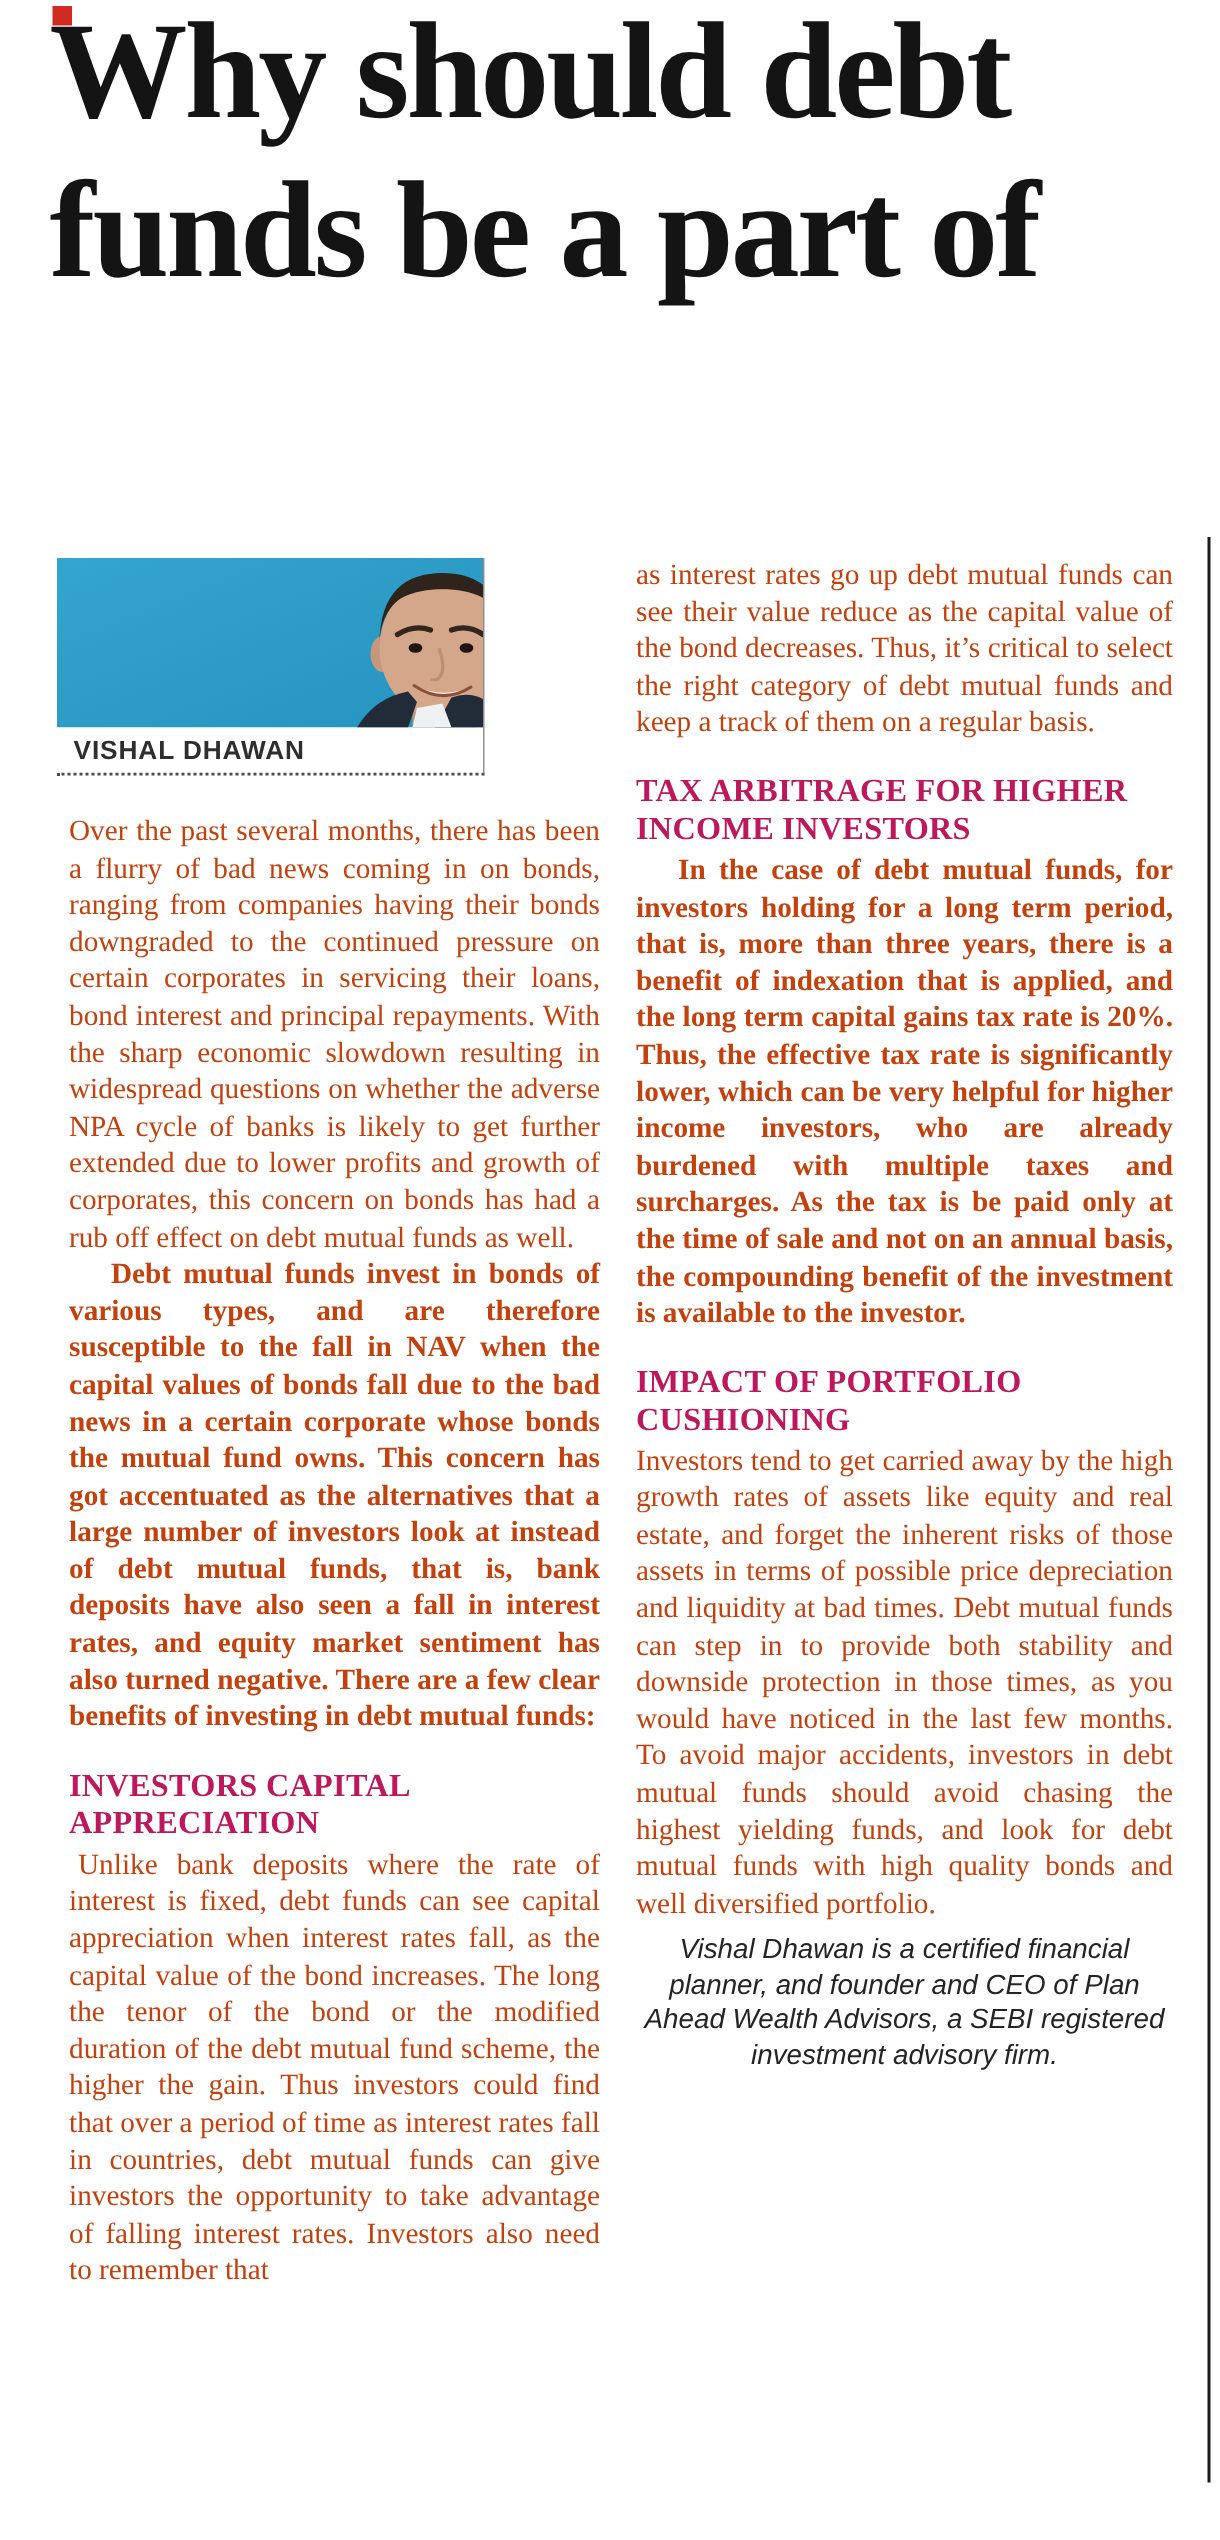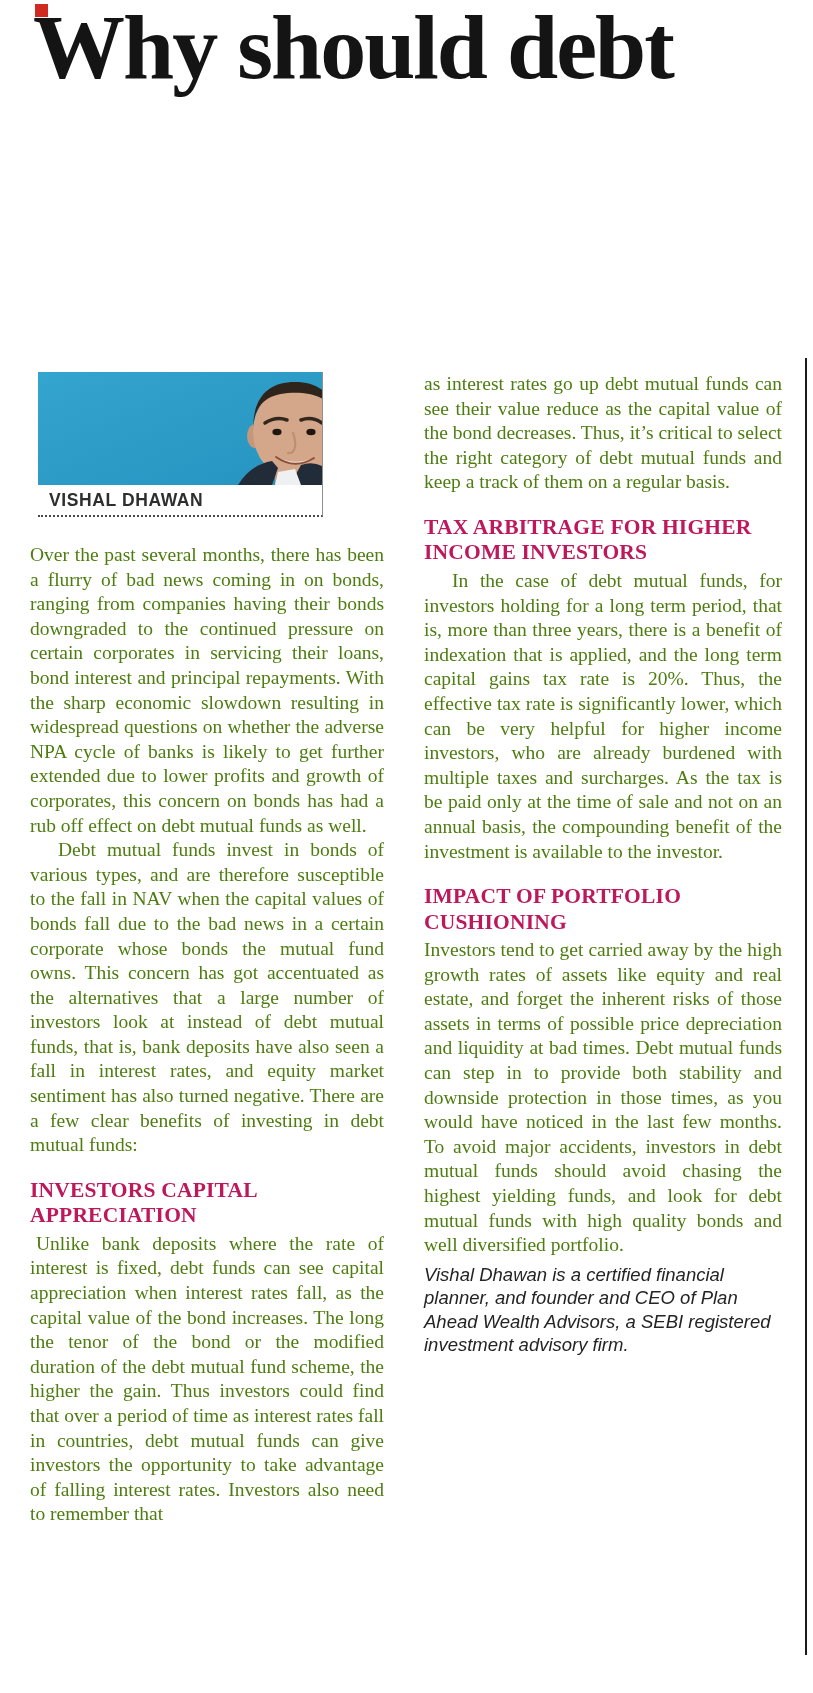--- a/index.html
+++ b/index.html
@@ -49,69 +49,70 @@
     padding-left: 11px;
     font-family: "Liberation Sans", sans-serif;
     font-weight: bold;
     font-size: 17.5px;
     letter-spacing: 0.6px;
     color: #2e2e2e;
     background: #ffffff;
   }
 
   .col { position: absolute; }
-  .col-left  { left: 30px;  top: 543px; width: 354px; }
+  .col-left  { left: 46px;  top: 543px; width: 354px; }
   .col-right { left: 424px; top: 372px; width: 358px; }
 
   .para {
     margin: 0;
     font-size: 19.5px;
     line-height: 24.6px;
     text-align: justify;
-    color: #4d7c0f;
+    color: #c2410c;
   }
-  .pindent { text-indent: 28px; }
+  .pindent { text-indent: 28px; font-weight: bold; }
   .phalf   { text-indent: 6px; }
 
   .sec {
     margin: 20px 0 3px 0;
     font-family: "Liberation Serif", serif;
     font-weight: bold;
     font-size: 21.5px;
     line-height: 25.5px;
     letter-spacing: 0.2px;
     color: #be185d;
     text-align: left;
   }
 
   .footer-note {
     margin: 5px 0 0 0;
     font-family: "Liberation Sans", sans-serif;
     font-style: italic;
     font-size: 18.5px;
     line-height: 23.5px;
-    text-align: left;
+    text-align: center;
     color: #242424;
   }
 
   .divider {
     position: absolute;
     left: 805px; top: 358px;
     width: 2px; height: 1297px;
   }
 </style>
 </head>
 <body>
 
 <div class="page">
 
   <div class="red-mark" style="background: rgb(207, 43, 34);"></div>
 
   <h1 class="headline">
     <span class="hl">Why should debt</span>
+    <span class="hl">funds be a part of</span>
   </h1>
 
   <div class="photo-card">
     <div class="photo">
       <svg width="284" height="113" viewBox="0 0 284 113">
         <defs>
           <linearGradient id="tealg" x1="0" y1="0" x2="1" y2="1">
             <stop offset="0" stop-color="#34a5cf"></stop>
             <stop offset="1" stop-color="#2593bf"></stop>
           </linearGradient>

